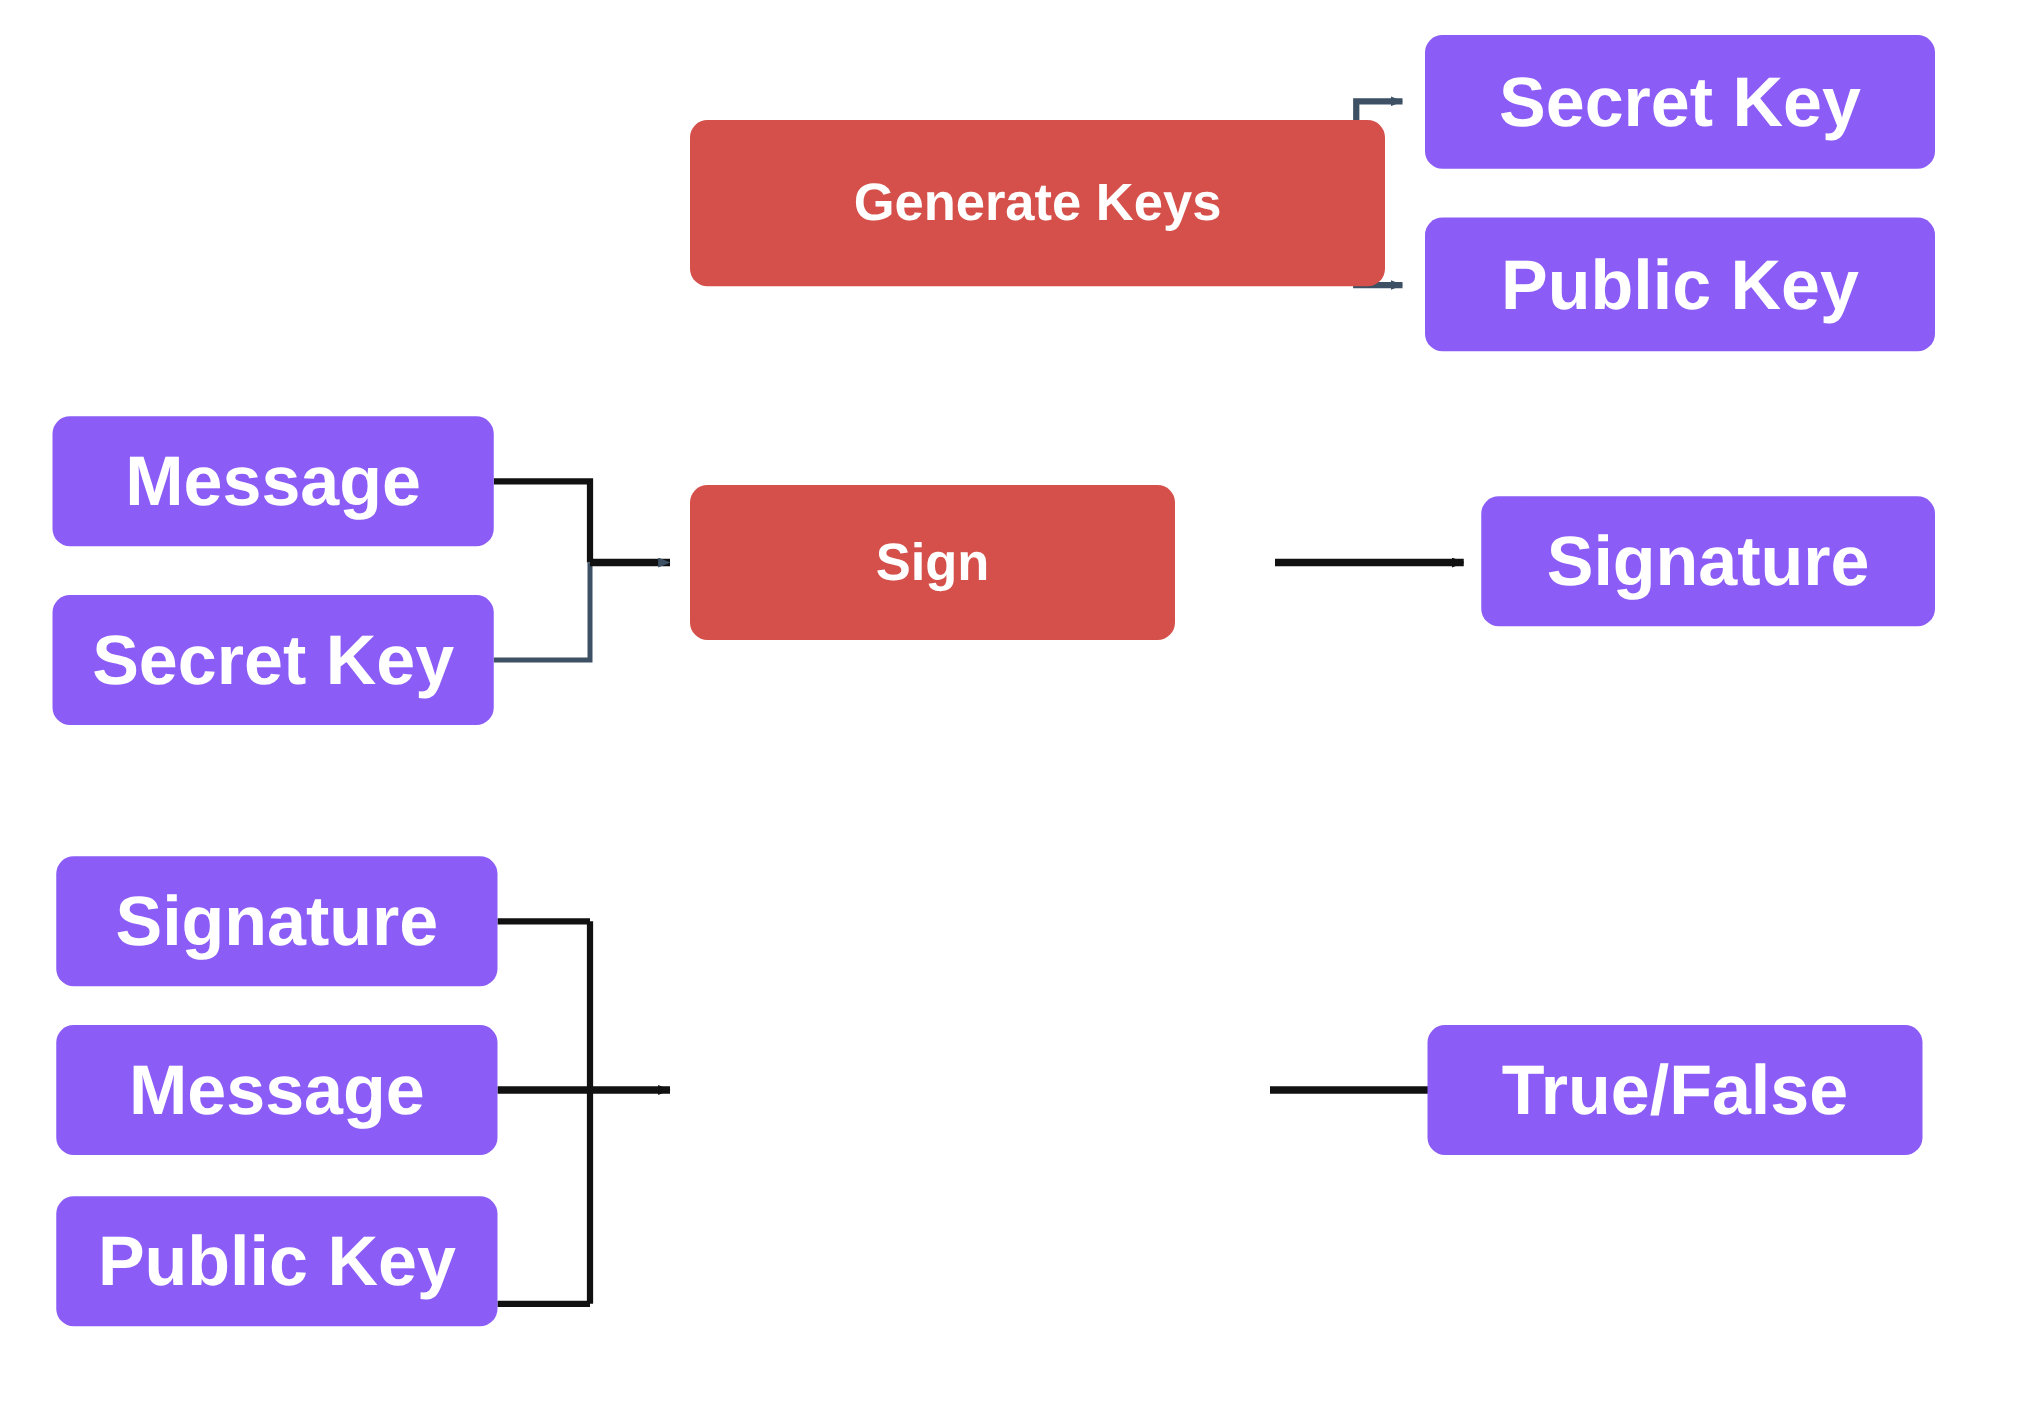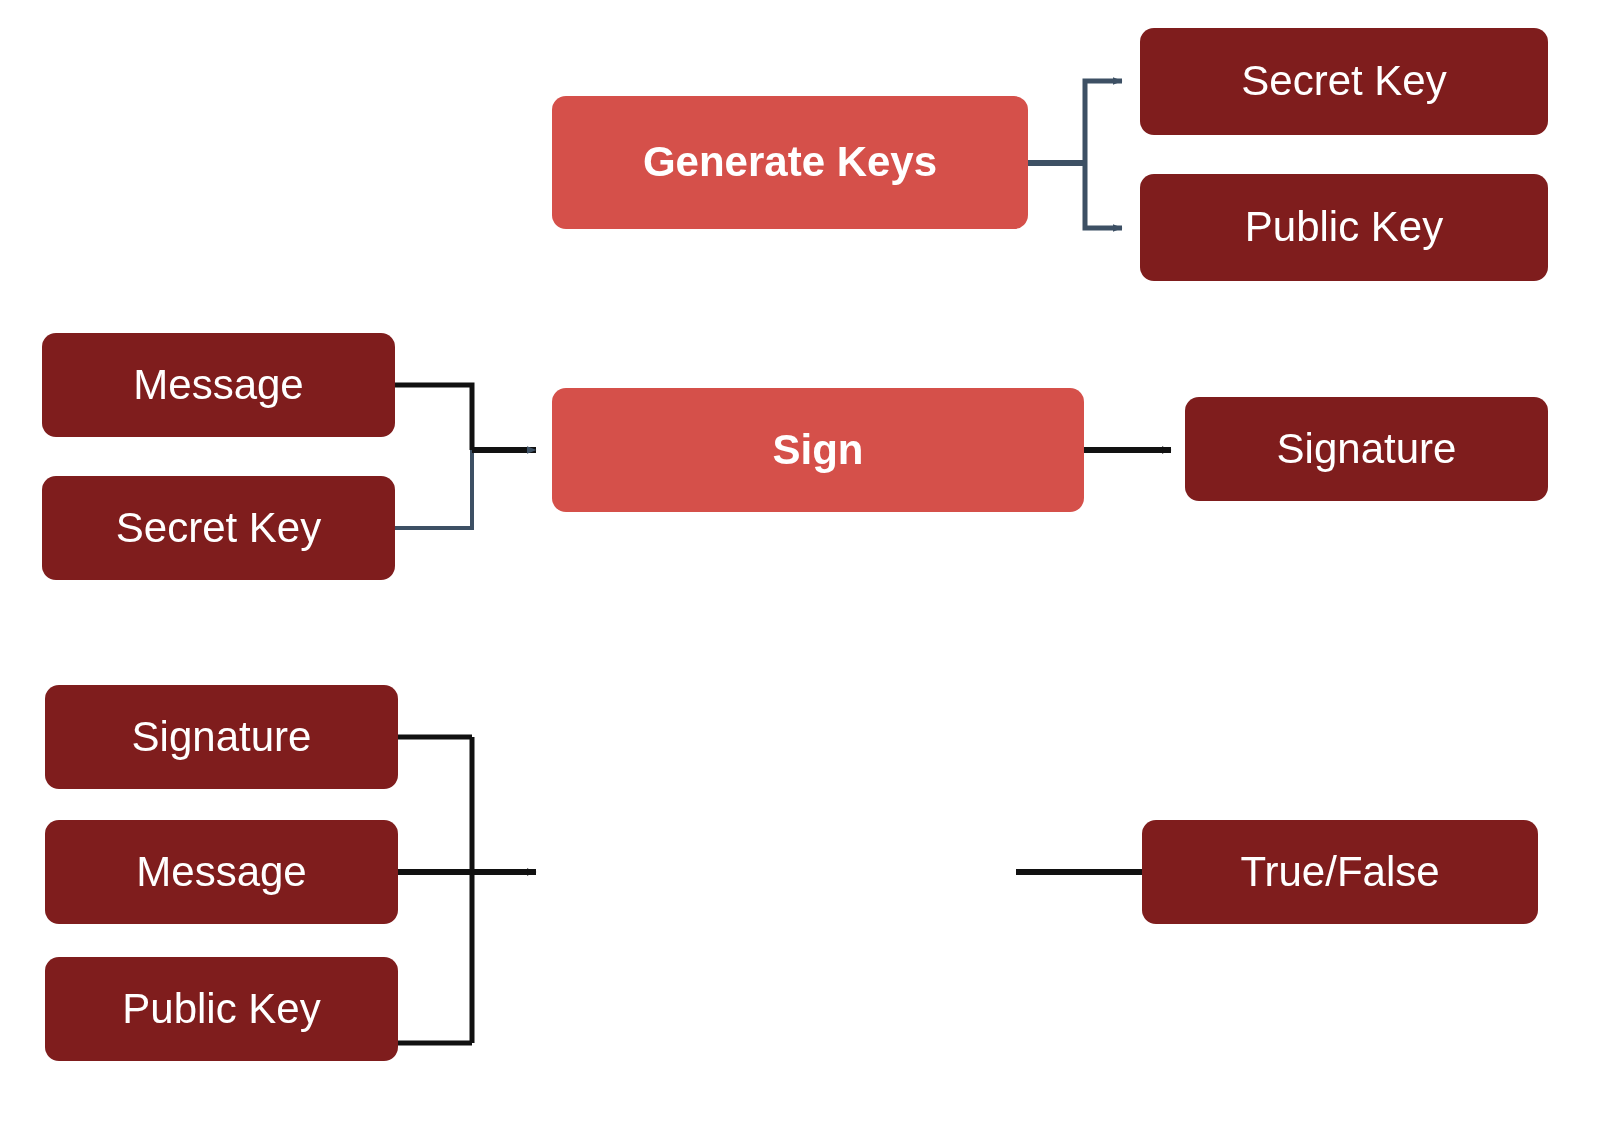--- a/index.html
+++ b/index.html
@@ -21,23 +21,23 @@
     display: flex;
     align-items: center;
     justify-content: center;
     border-radius: 14px;
     color: #ffffff;
     text-align: center;
     line-height: 1.1;
     -webkit-font-smoothing: antialiased;
   }
   .node.blue {
-    background: #7f1d1d;
-    font-size: 42px;
-    font-weight: 400;
+    background: #8b5cf6;
+    font-size: 56px;
+    font-weight: 700;
   }
   .node.red {
     background: #d5504a;
     font-size: 42px;
     font-weight: 700;
   }
   .node .node-label {
     display: block;
     padding: 0 10px;
     white-space: nowrap;
@@ -88,41 +88,41 @@
       <path d="M472,737 L472,1043" stroke="#111111" stroke-width="5" fill="none"></path>
       <path d="M398,1043 L472,1043" stroke="#111111" stroke-width="5" fill="none"></path>
       <path d="M398,872 L536,872" stroke="#111111" stroke-width="6" fill="none" marker-end="url(#arrow-black)"></path>
     </g>
 
     <g>
       <path d="M1016,872 L1168,872" stroke="#111111" stroke-width="6" fill="none" marker-end="url(#arrow-black)"></path>
     </g>
   </svg>
 
-  <div class="node red" style="left:552px; top:96px; width:476px; height:133px;">
+  <div class="node red" style="left:552px; top:96px; width:556px; height:133px;">
     <span class="node-label">Generate Keys</span>
   </div>
 
   <div class="node blue" style="left:1140px; top:28px; width:408px; height:107px;">
     <span class="node-label">Secret Key</span>
   </div>
 
   <div class="node blue" style="left:1140px; top:174px; width:408px; height:107px;">
     <span class="node-label">Public Key</span>
   </div>
 
   <div class="node blue" style="left:42px; top:333px; width:353px; height:104px;">
     <span class="node-label">Message</span>
   </div>
 
   <div class="node blue" style="left:42px; top:476px; width:353px; height:104px;">
     <span class="node-label">Secret Key</span>
   </div>
 
-  <div class="node red" style="left:552px; top:388px; width:532px; height:124px;">
+  <div class="node red" style="left:552px; top:388px; width:388px; height:124px;">
     <span class="node-label">Sign</span>
   </div>
 
   <div class="node blue" style="left:1185px; top:397px; width:363px; height:104px;">
     <span class="node-label">Signature</span>
   </div>
 
   <div class="node blue" style="left:45px; top:685px; width:353px; height:104px;">
     <span class="node-label">Signature</span>
   </div>

